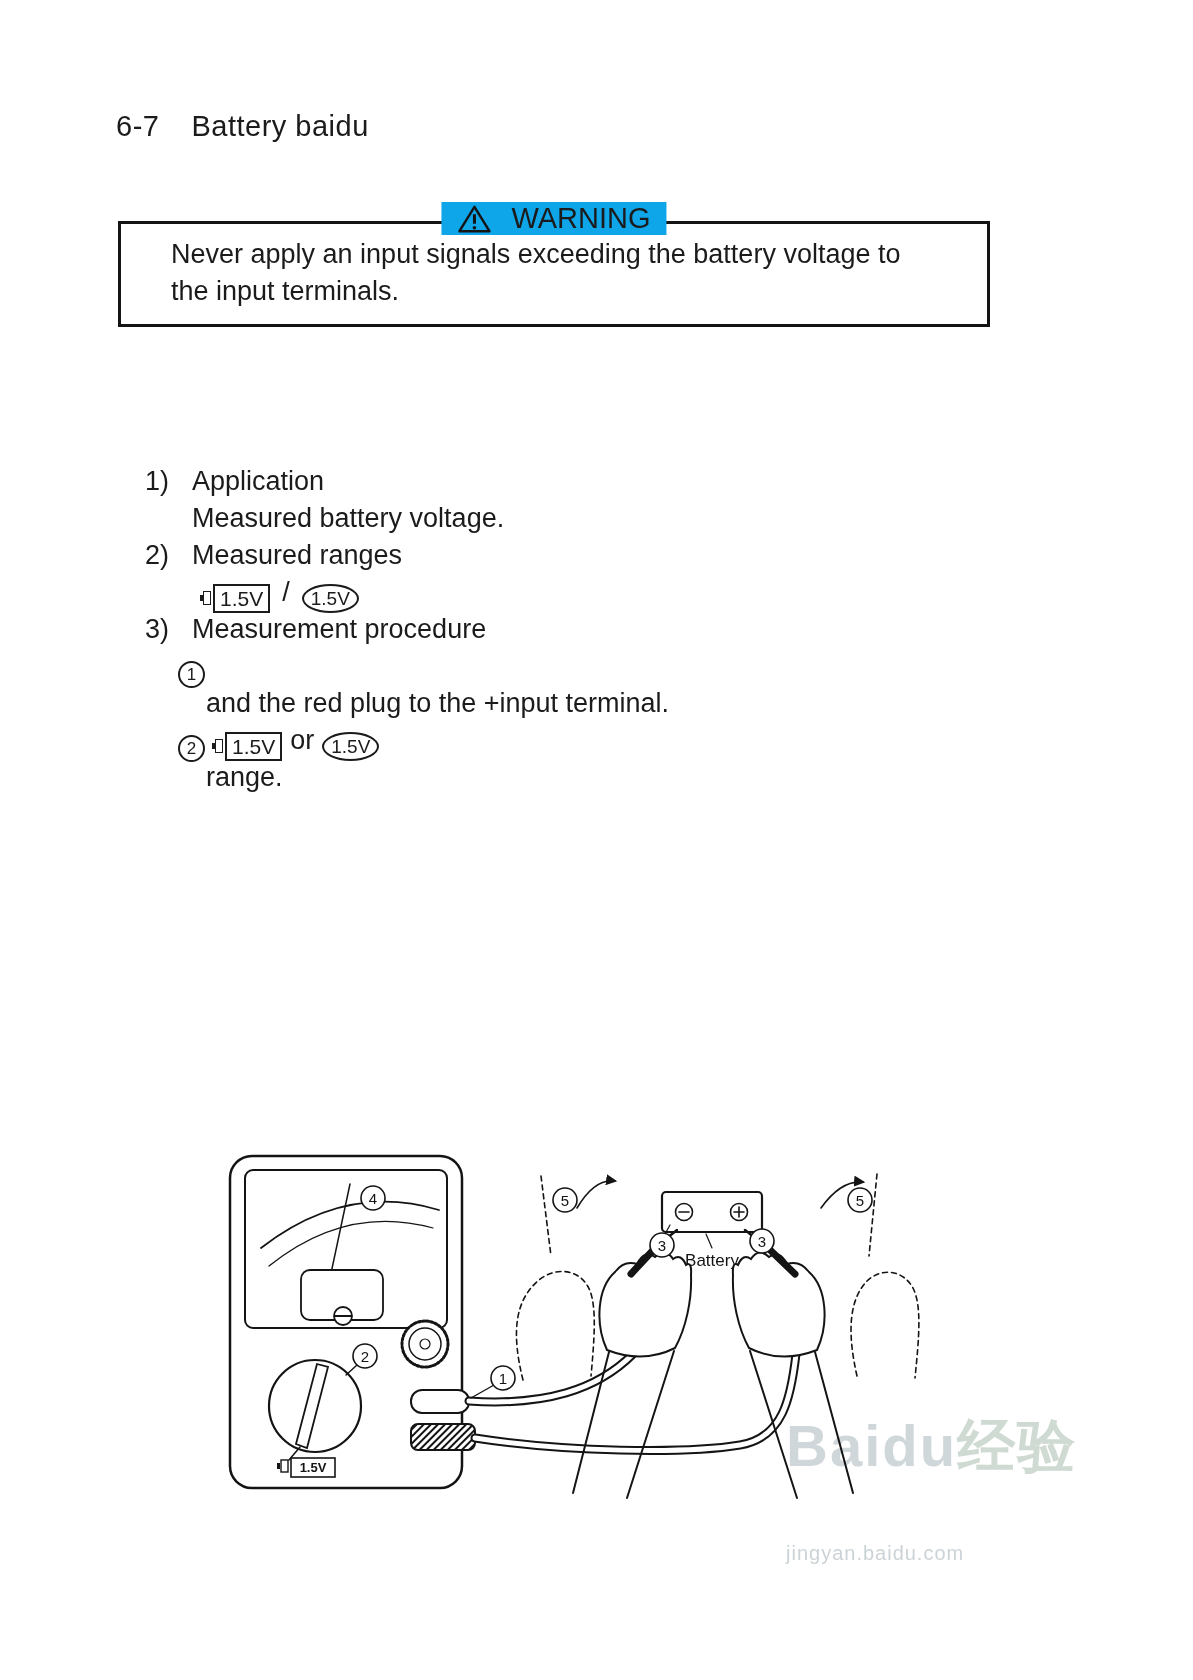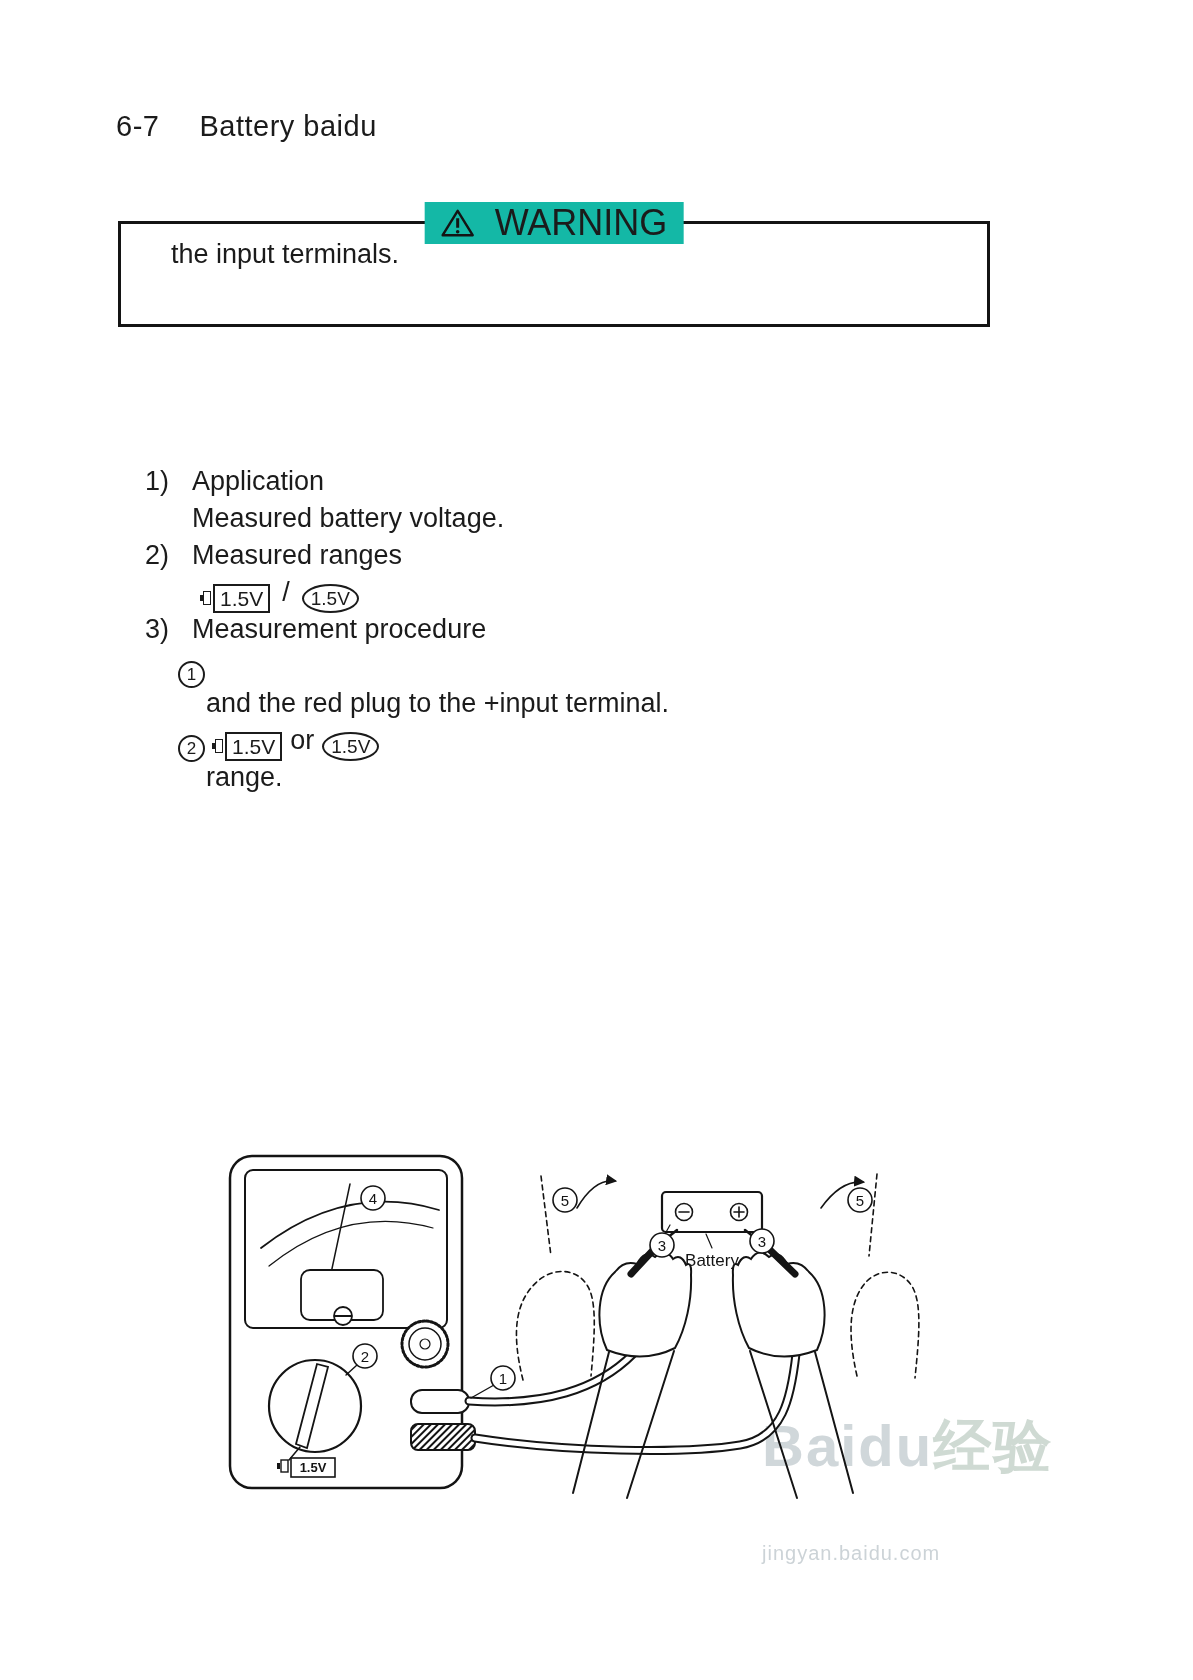--- a/index.html
+++ b/index.html
@@ -5,27 +5,27 @@
   * { margin:0; padding:0; box-sizing:border-box; }
   html,body { background:#ffffff; }
   .page {
     position:relative; width:1193px; height:1680px; background:#fff;
     font-family:"Liberation Sans","DejaVu Sans",sans-serif; color:#1b1b1b;
     overflow:hidden;
   }
 
   
   .title { position:absolute; left:116px; top:110px; font-size:29px; letter-spacing:.5px; white-space:nowrap; }
-  .title .sec { display:inline-block; margin-right:40px; }
+  .title .sec { display:inline-block; margin-right:32px; }
 
   
   .warnbox { position:absolute; left:118px; top:188px; width:872px; height:106px; border:3px solid #141414; }
   .warnlegend {
     position:absolute; left:50%; top:-22px; transform:translateX(-50%);
-    background:#14b8a6; padding:0 16px; font-size:36px; display:flex; align-items:center; gap:20px; white-space:nowrap;
+    background:#0ea5e9; padding:0 16px; font-size:29px; display:flex; align-items:center; gap:20px; white-space:nowrap;
   }
   .warnbody { padding:12px 0 0 50px; font-size:27px; line-height:37px; white-space:nowrap; }
 
   
   .tblock { position:absolute; font-size:27px; line-height:37px; white-space:nowrap; }
   .b1 { left:145px; top:324px; }
   .row { height:37px; }
   .inum { display:inline-block; width:47px; }
   .ind1 { padding-left:47px; }
   .indsym { padding-left:50px; }
@@ -44,21 +44,21 @@
   .battnub { position:absolute; left:-4px; top:3px; width:3px; height:6px; background:#1b1b1b; }
   .symbox { display:inline-block; border:2px solid #1b1b1b; padding:0 5px; font-size:21px; line-height:25px; }
   .symoval { display:inline-block; border:2px solid #1b1b1b; border-radius:50%; padding:1px 7px; font-size:19px; line-height:23px; margin:0 8px; vertical-align:-4px; }
   .sep { margin:0 4px; }
 
   
   .diagram { position:absolute; left:225px; top:676px; }
   .dtext { fill:#141414; stroke:none; font-family:"Liberation Sans","DejaVu Sans",sans-serif; font-size:17px; text-anchor:middle; }
   .ctext { fill:#141414; stroke:none; font-family:"Liberation Sans","DejaVu Sans",sans-serif; font-size:15px; text-anchor:middle; }
   .mtext { fill:#141414; stroke:none; font-family:"Liberation Sans","DejaVu Sans",sans-serif; font-size:13px; text-anchor:middle; font-weight:bold; }
-  .wm { position:absolute; left:762px; top:1408px; color:#d0d7da; z-index:0; }
+  .wm { position:absolute; left:786px; top:1408px; color:#d0d7da; z-index:0; }
   .wmbrand { font-size:58px; font-weight:bold; letter-spacing:2px; white-space:nowrap; }
   .wmbrand .b2c { color:#cfdad3; }
   .wmurl { margin-top:56px; font-size:20px; letter-spacing:1px; color:#ccd3d7; }
   .fg { position:relative; z-index:1; }
 </style>
 </head>
 <body>
 
 <div class="page">
 
@@ -77,20 +77,21 @@
   <div class="warnbox fg">
     <div class="warnlegend">
       <svg viewBox="0 0 36 32" width="34" height="30">
         <path d="M18 3 L34 29 L2 29 Z" fill="none" stroke="#141414" stroke-width="2.6" stroke-linejoin="round"></path>
         <line x1="18" y1="11" x2="18" y2="21" stroke="#141414" stroke-width="3.2"></line>
         <circle cx="18" cy="25.3" r="1.9" fill="#141414"></circle>
       </svg>
       <span>WARNING</span>
     </div>
     <div class="warnbody">
+      <div class="row">Never apply an input signals exceeding the battery voltage to</div>
       <div class="row">the input terminals.</div>
     </div>
   </div>
 
   
   <div class="tblock b1 fg">
     <div class="row"><span class="inum">1)</span><span>Application</span></div>
     <div class="row ind1">Measured battery voltage.</div>
     <div class="row"><span class="inum">2)</span><span>Measured ranges</span></div>
     <div class="row indsym">

